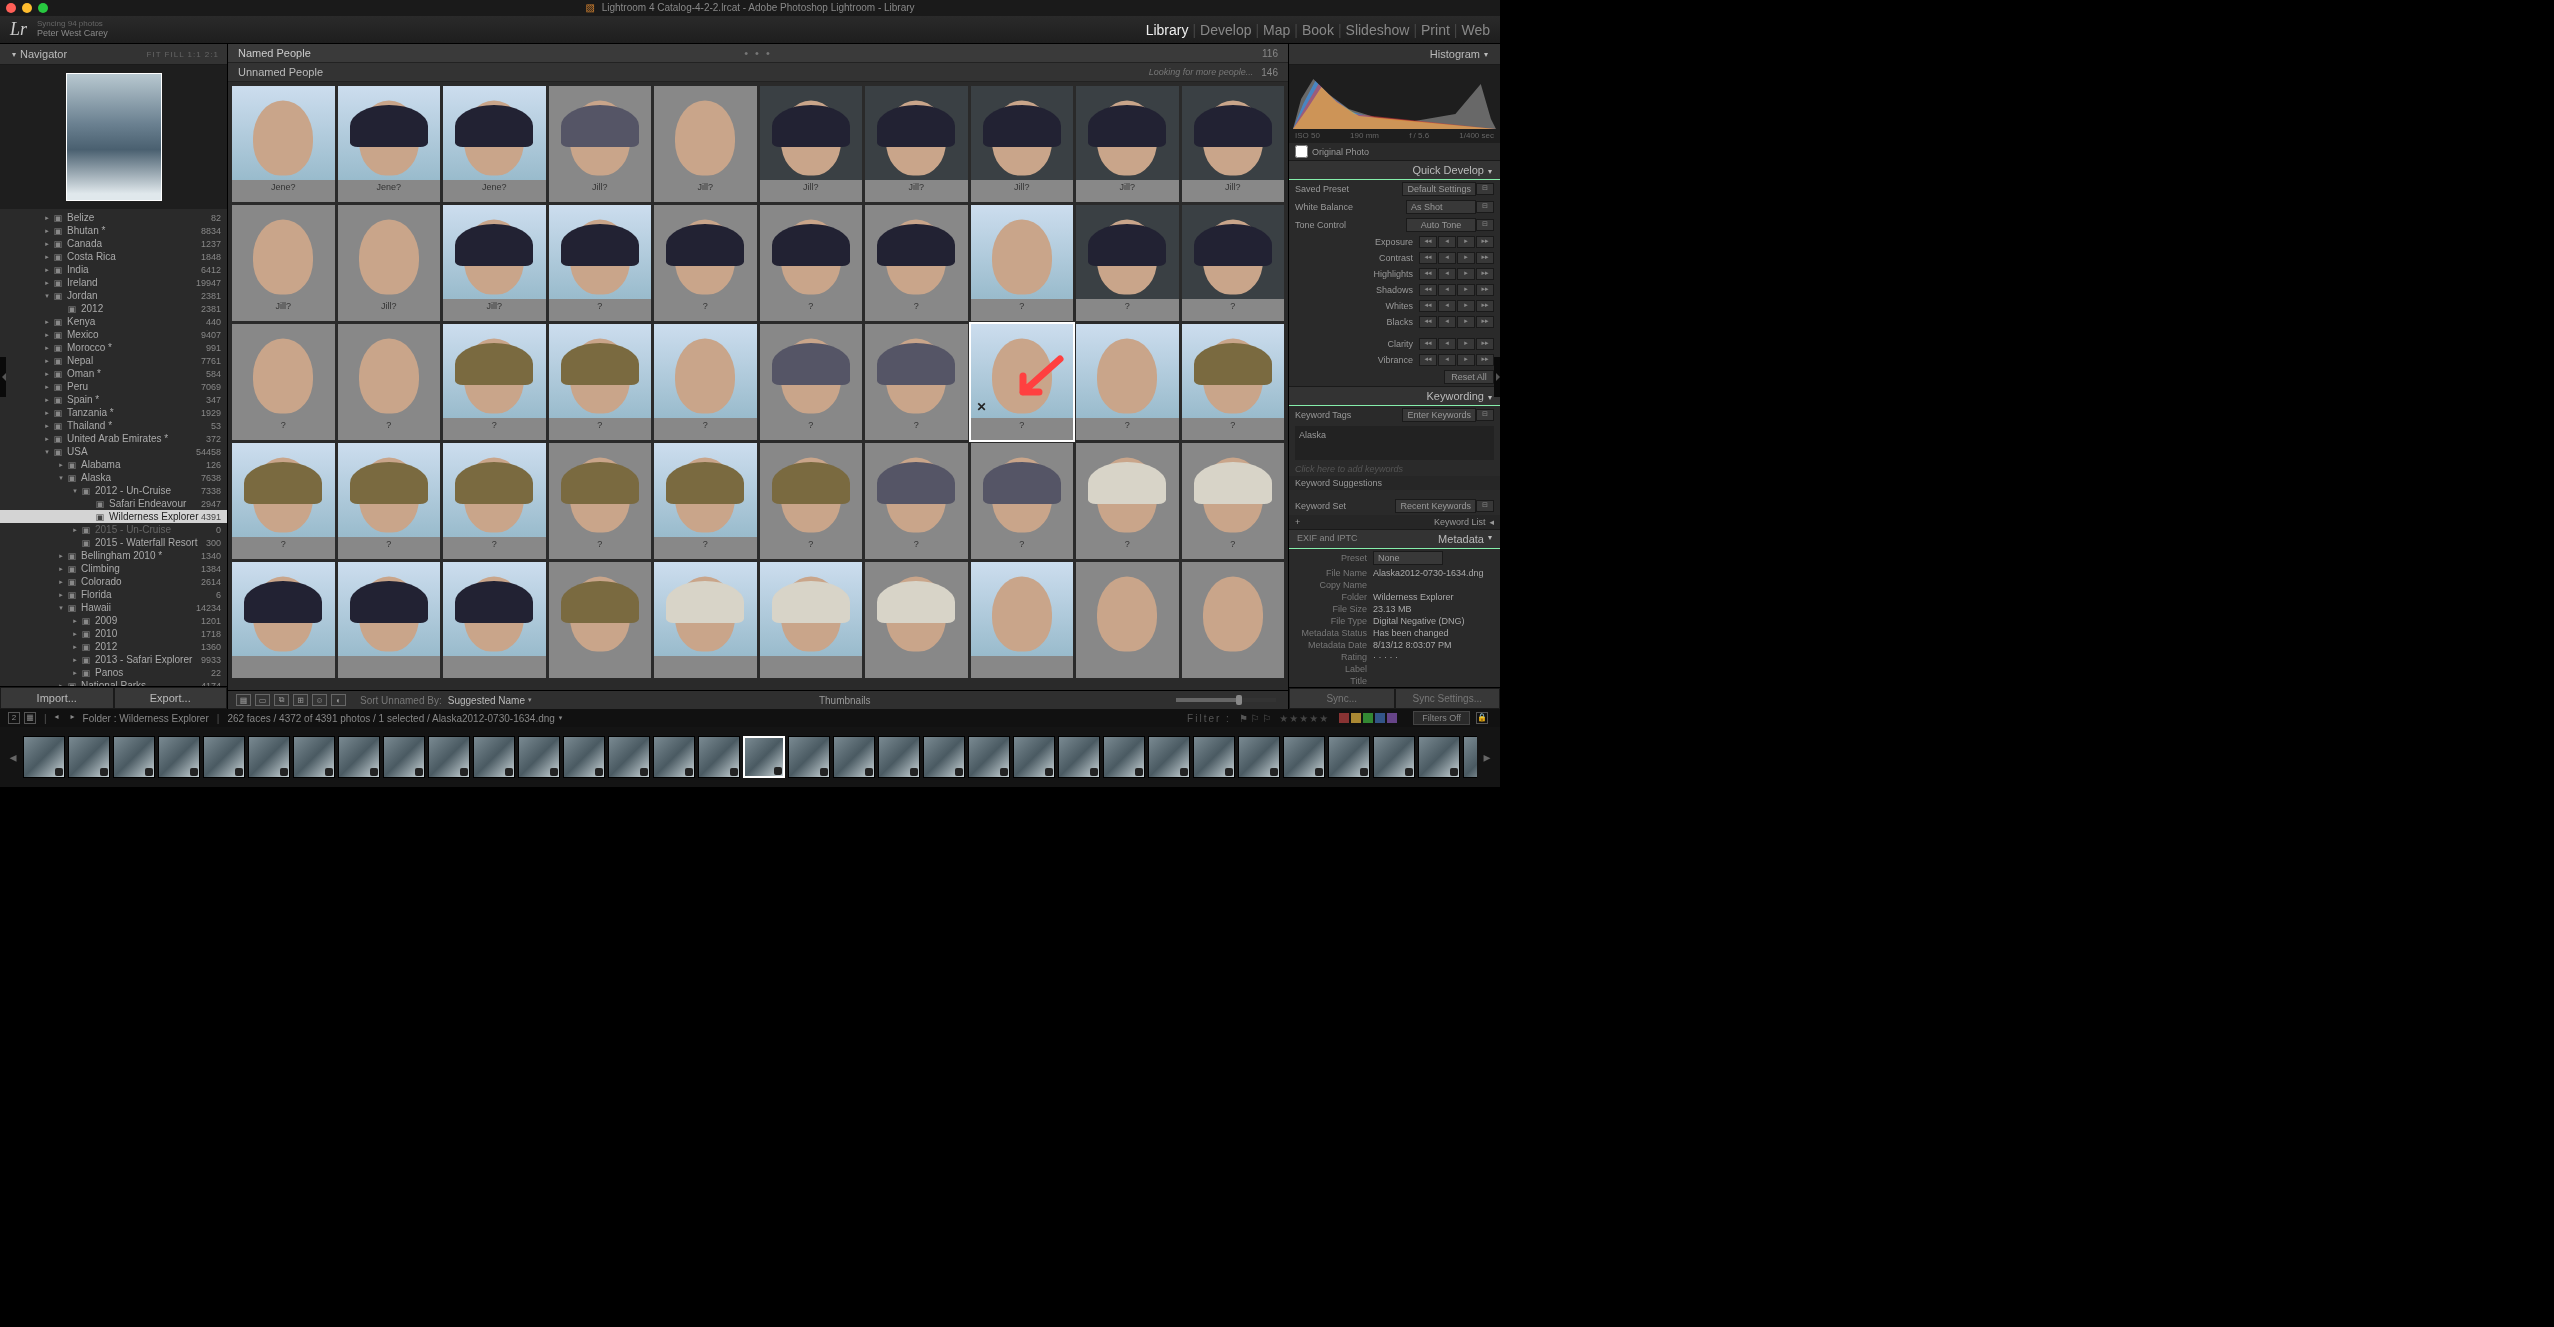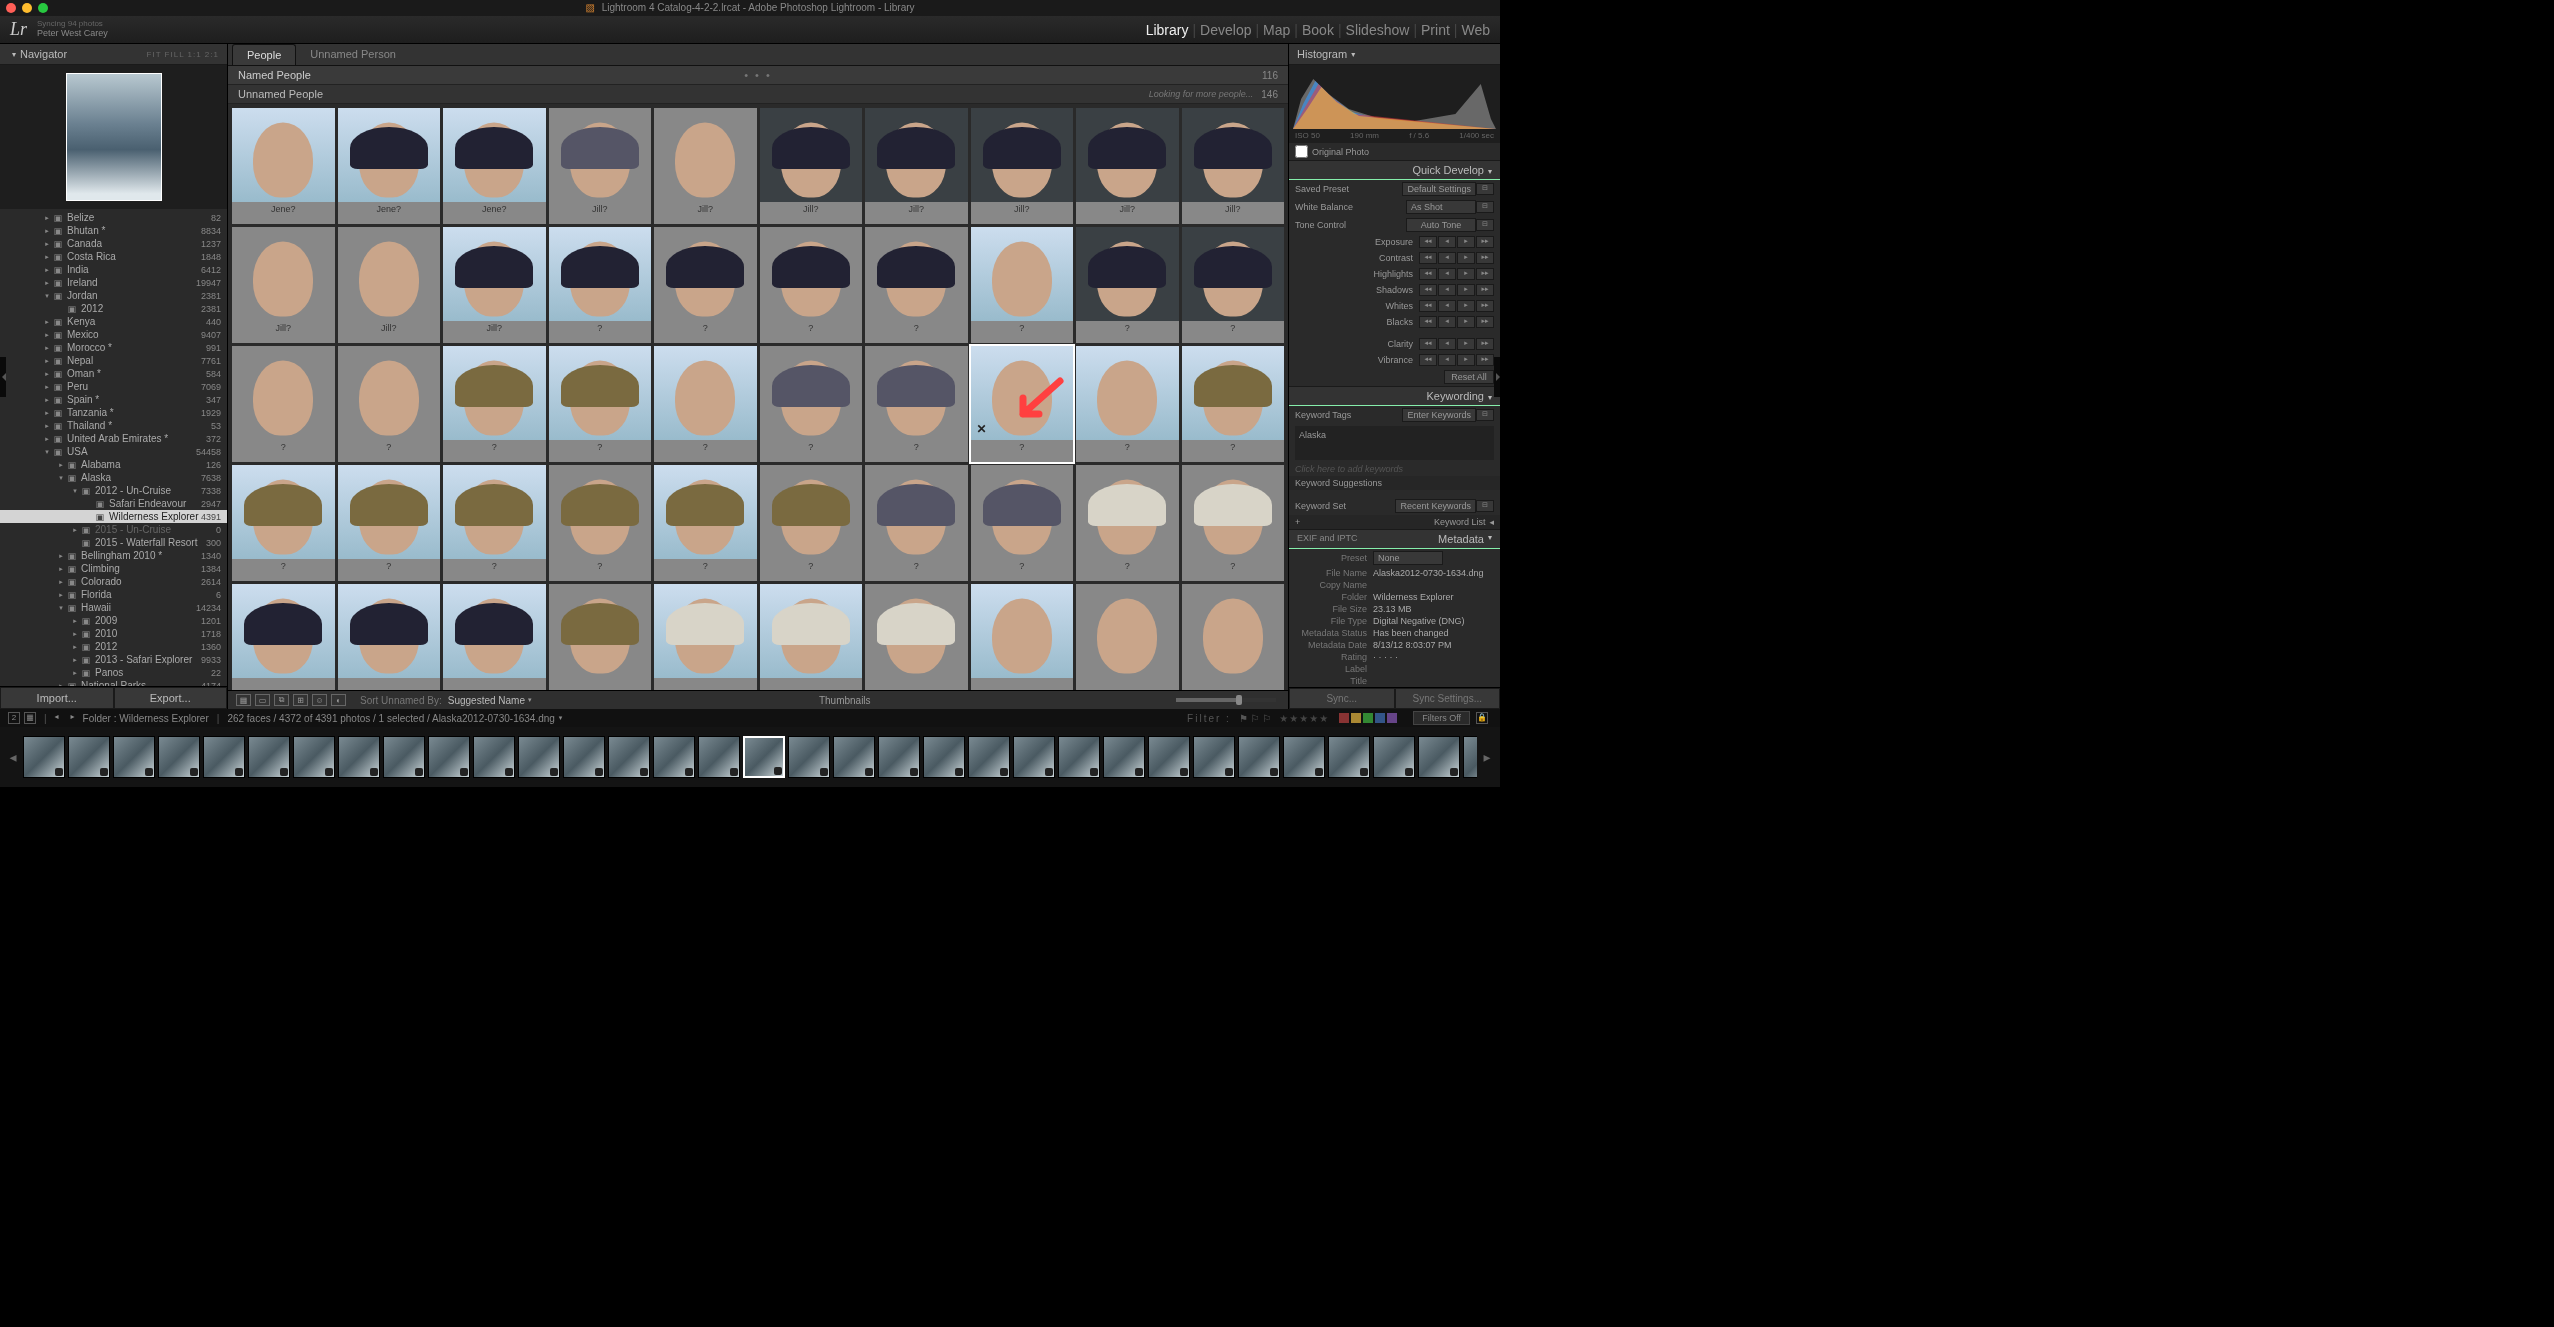--- a/index.html
+++ b/index.html
@@ -24,21 +24,21 @@
 
 
 .main { position:absolute; top:44px; left:0; right:0; bottom:78px; display:flex;}
 .panel-l, .panel-r { background:#2a2a2a; flex-shrink:0; display:flex; flex-direction:column;}
 .panel-l{width:228px; border-right:1px solid #000}
 .panel-r{width:212px; border-left:1px solid #000}
 .center{flex:1; background:#1a1a1a; display:flex; flex-direction:column; min-width:0;}
 
 
 .phdr{background:#333; color:#bbb; padding:4px 8px; font-size:11px; display:flex; align-items:center; border-bottom:1px solid #1a1a1a}
-.phdr.right{}
+.phdr.right{justify-content:flex-end}
 .phdr .tri{font-size:8px; margin:0 4px}
 .tiny{font-size:8px;color:#666;margin-left:auto;letter-spacing:1px}
 
 
 .nav-img{background:#1e1e1e;padding:8px;display:flex;justify-content:center}
 .nav-img .thumb{width:96px;height:128px;background:linear-gradient(180deg,#b8c8d0 0%,#6a8090 40%,#4a6070 60%,#e0e8ec 95%);border:1px solid #fff}
 
 
 .tree{flex:1;overflow-y:auto; font-size:10px; color:#aaa; padding:2px 0}
 .tree-row{display:flex;align-items:center;padding:1px 6px 1px 0;cursor:pointer;white-space:nowrap}
@@ -446,24 +446,20 @@
           <span class="cnt">4174</span>
         </div>
       </div>
     <div class="lpanel-btns">
       <button>Import...</button>
       <button>Export...</button>
     </div>
   </div>
 
   <div class="center">
-    <div class="ctabs">
-      <div class="ctab active">People</div>
-      <div class="ctab">Unnamed Person</div>
-    </div>
     <div class="sect-bar" style="position:relative">
       <span>Named People</span>
       <span class="dots">• • •</span>
       <span class="cnt">116</span>
     </div>
     <div class="sect-bar sub">
       <span>Unnamed People</span>
       <span class="msg">Looking for more people...</span>
       <span class="cnt" style="margin-left:0">146</span>
     </div>

